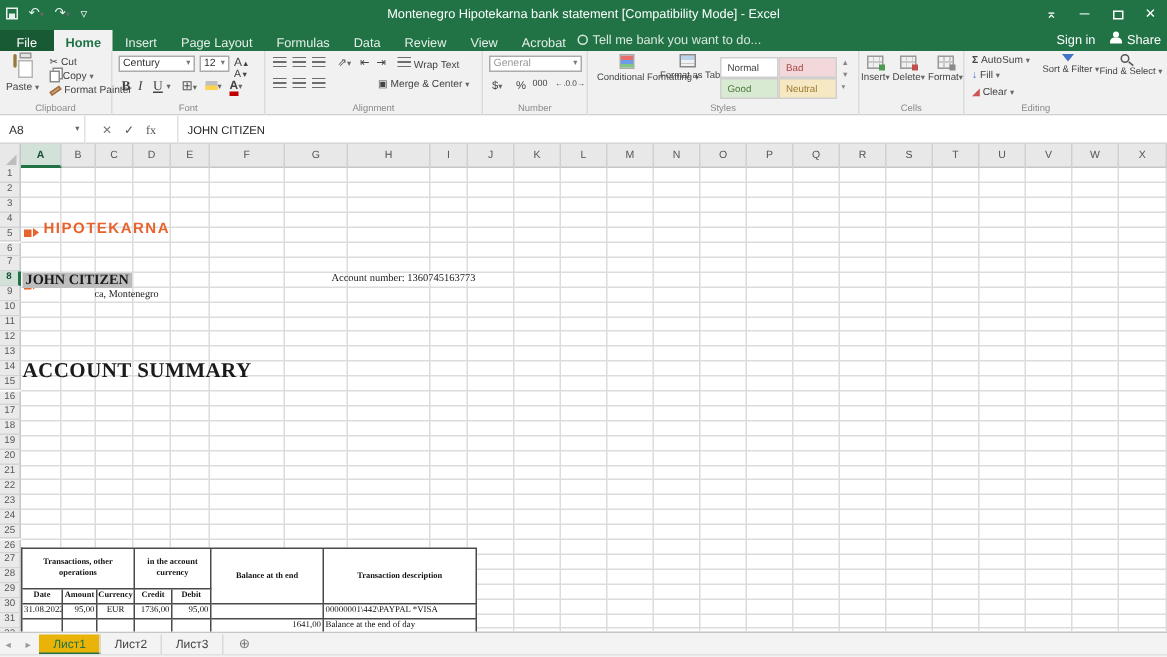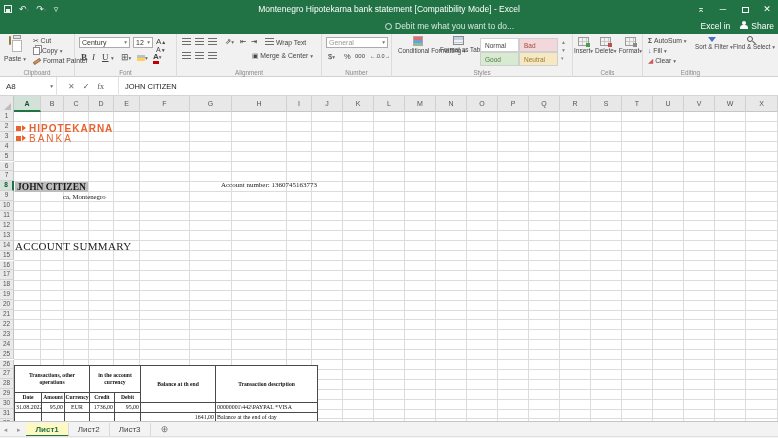--- a/index.html
+++ b/index.html
@@ -81,44 +81,44 @@
   .corner::after{content:"";position:absolute;right:2px;bottom:2px;border-left:7px solid transparent;border-bottom:7px solid #bdbdbd;}
   .colhdr{position:absolute;top:0;height:16px;text-align:center;font-size:7px;line-height:16px;color:#555;border-right:1px solid #d0d0d0;}
   .colhdr.sel{background:#d2e2d9;color:#13512f;font-weight:bold;border-bottom:2px solid #217346;}
 
   
   .sheet{position:absolute;left:0;top:112px;width:778px;height:309px;background:#fff;overflow:hidden;}
   .gl{position:absolute;background:#dcdcdc;z-index:1;}
   .rowhdr{position:absolute;left:0;width:14px;background:#eaeaea;border-right:1px solid #c6c6c6;border-bottom:1px solid #d4d4d4;font-size:6.5px;color:#555;text-align:center;z-index:2;}
   .rowhdr.sel{background:#d2e2d9;color:#13512f;font-weight:bold;border-right:2px solid #217346;}
   .doc{position:absolute;z-index:3;font-family:"Liberation Serif",serif;color:#1a1a1a;}
-  .logo-line{display:flex;align-items:center;height:10px;}
+  .logo-line{display:flex;align-items:flex-end;height:10px;margin-top:25px;}
   .logo-sq{width:5px;height:5px;background:#e8622d;margin-right:1px;}
   .logo-tri{width:0;height:0;border-top:3px solid transparent;border-bottom:3px solid transparent;border-left:4px solid #e8622d;margin-right:3px;}
   .logo-t1{font-family:"Liberation Sans",sans-serif;font-weight:bold;font-size:10px;letter-spacing:1px;color:#e8622d;}
   .logo-t2{font-family:"Liberation Sans",sans-serif;font-weight:normal;font-size:10px;letter-spacing:2px;color:#e8622d;}
   .cust{font-weight:bold;font-size:9.5px;background:#bdbdbd;padding:0 2px;line-height:10px;}
   .infoline{height:9.9px;line-height:9.9px;font-size:7px;text-align:right;}
-  .section-title{font-weight:normal;font-size:11px;letter-spacing:.3px;}
+  .section-title{font-weight:bold;font-size:14px;letter-spacing:.3px;}
   
   .btable{position:absolute;left:14px;top:253px;z-index:3;display:grid;background:#fff;
           border-top:1px solid #4a4a4a;border-left:1px solid #4a4a4a;
           font-family:"Liberation Serif",serif;color:#111;}
   .bt-cell{border-right:1px solid #4a4a4a;border-bottom:1px solid #4a4a4a;font-size:6px;line-height:9px;
            padding:0 1px;overflow:hidden;white-space:nowrap;}
   .bt-cell.hd{font-weight:bold;text-align:center;display:flex;align-items:center;justify-content:center;white-space:normal;line-height:7px;font-size:5.6px;}
   .bt-cell.c-r{text-align:right;}
   .bt-cell.c-c{text-align:center;}
   .bt-cell.data{line-height:8.9px;font-size:5.9px;}
 
   
   .tabbar{position:absolute;left:0;top:421px;width:778px;height:15px;background:#f3f3f3;border-top:1px solid #c6c6c6;font-size:8px;color:#555;}
   .navarr{display:inline-block;width:11px;text-align:center;line-height:14px;color:#9a9a9a;font-size:7px;}
   .stab{display:inline-block;height:14px;line-height:14px;padding:0 9px;border-right:1px solid #d9d9d9;color:#444;}
-  .stab.active{background:#fef9c3;color:#217346;font-weight:bold;border-bottom:2px solid #217346;}
+  .stab.active{background:#eab308;color:#217346;font-weight:normal;border-bottom:2px solid #217346;}
   .addsheet{display:inline-block;margin-left:8px;color:#777;font-size:9px;line-height:14px;}
   .statusbar{position:absolute;left:0;top:436px;width:778px;height:2px;background:#f3f3f3;border-top:1px solid #e1e1e1;}
 </style>
 </head>
 <body>
 
 <div id="app">
 
   <div class="titlebar">
     <div class="qat">
@@ -130,23 +130,24 @@
     <div class="win-title">Montenegro Hipotekarna bank statement  [Compatibility Mode] - Excel</div>
     <div class="winbtns">
       <span class="winbtn">⌅</span>
       <span class="winbtn">─</span>
       <span class="winbtn"><span class="icon-restore"></span></span>
       <span class="winbtn">✕</span>
     </div>
   </div>
 
   <div class="tabsrow">
-    <span class="tellme"><span class="bulb"></span><span>Debit me what you want to do...</span></span>
+    <span id="ribbon-tabs"><span class="rtab file">File</span><span class="rtab active">Home</span><span class="rtab ">Insert</span><span class="rtab ">Page Layout</span><span class="rtab ">Formulas</span><span class="rtab ">Data</span><span class="rtab ">Review</span><span class="rtab ">View</span><span class="rtab ">Acrobat</span></span>
+    <span class="tellme"><span class="bulb"></span><span>Tell me bank you want to do...</span></span>
     <span class="acct">
-      <span>Excel in</span>
+      <span>Sign in</span>
       <span><span class="icon-person"></span><span>Share</span></span>
     </span>
   </div>
 
   <div class="ribbon">
 
     <div class="grp" style="left:0;width:75px;">
       <div class="ritem" style="left:9px;top:3px;"><span class="icon-paste"></span></div>
       <div class="ritem" style="left:4px;top:21px;font-size:6.8px;"><span>Paste</span> <span class="dd">▾</span></div>
       <div class="ritem" style="left:33px;top:3px;">✂ <span>Cut</span></div>

